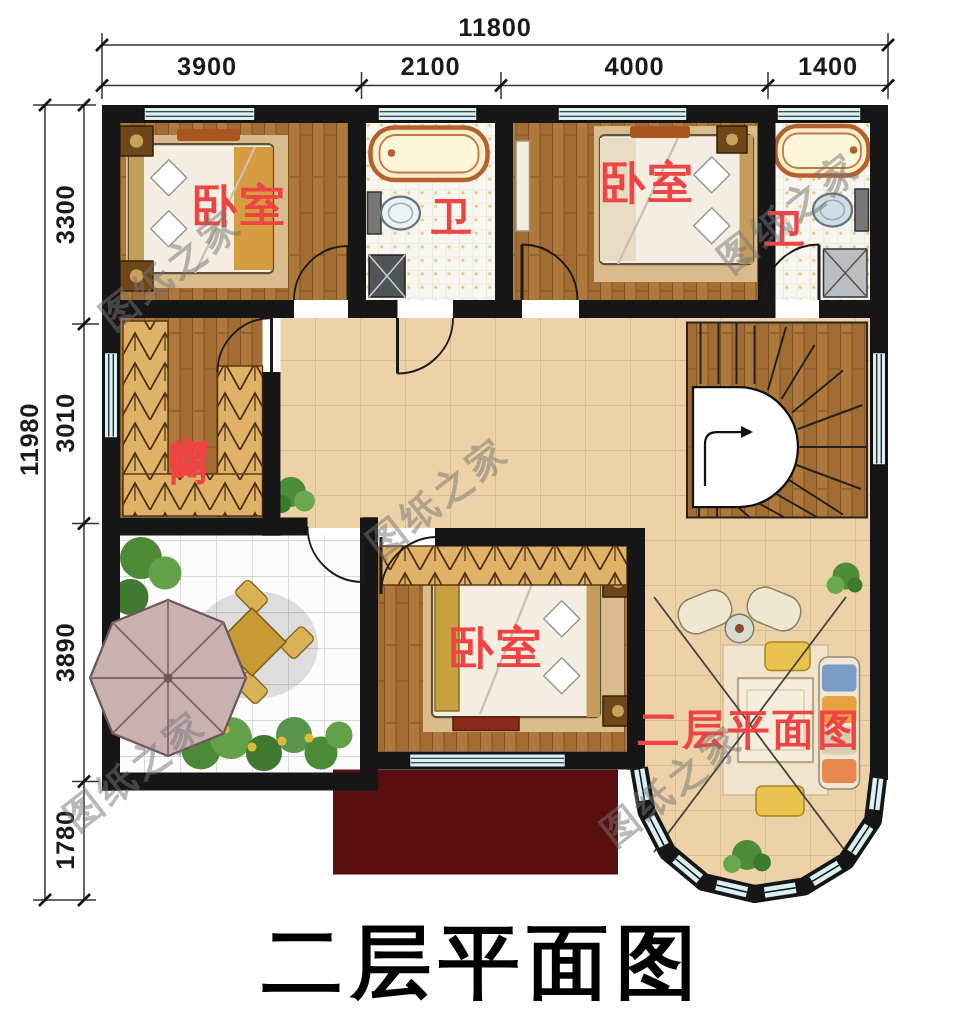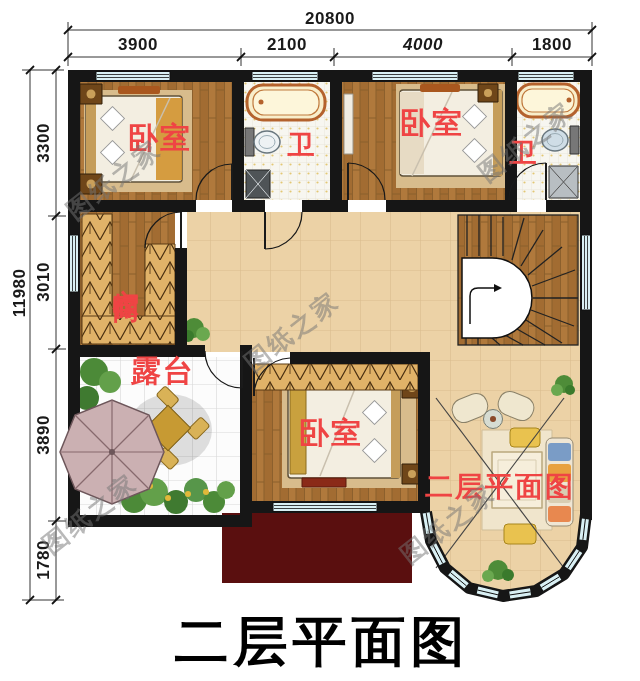--- a/index.html
+++ b/index.html
@@ -374,37 +374,36 @@
           <line x1="26" y1="604" x2="34" y2="596"></line>
       <line x1="52" y1="74" x2="60" y2="66"></line>
           <line x1="52" y1="220" x2="60" y2="212"></line>
       <line x1="52" y1="353" x2="60" y2="345"></line>
           <line x1="52" y1="525" x2="60" y2="517"></line>
           <line x1="52" y1="604" x2="60" y2="596"></line>
     </g>
   </g>
 </svg>
 
-  <div class="lbl dim" style="left:270px;top:10px;width:120px;">20800</div>
+  <div class="lbl dim" style="left:270px;top:10px;width:120px;">11800</div>
   <div class="lbl dim" style="left:98px;top:36px;width:80px;">3900</div>
   <div class="lbl dim" style="left:247px;top:36px;width:80px;">2100</div>
-  <div class="lbl dim" style="left:383px;top:36px;width:80px;font-style:italic;">4000</div>
-  <div class="lbl dim" style="left:512px;top:36px;width:80px;">1800</div>
+  <div class="lbl dim" style="left:383px;top:36px;width:80px;">4000</div>
+  <div class="lbl dim" style="left:512px;top:36px;width:80px;">1400</div>
   <div class="lbl dim rot" style="left:-25px;top:284px;width:90px;">11980</div>
   <div class="lbl dim rot" style="left:4px;top:134px;width:80px;">3300</div>
   <div class="lbl dim rot" style="left:4px;top:273px;width:80px;">3010</div>
   <div class="lbl dim rot" style="left:4px;top:426px;width:80px;">3890</div>
   <div class="lbl dim rot" style="left:4px;top:551px;width:80px;">1780</div>
 
   <div class="lbl room" style="left:110px;top:122px;width:100px;">卧室</div>
   <div class="lbl room small-room" style="left:277px;top:131px;width:50px;">卫</div>
   <div class="lbl room" style="left:382px;top:107px;width:100px;">卧室</div>
   <div class="lbl room small-room" style="left:499px;top:139px;width:50px;">卫</div>
   <div class="lbl room vert" style="left:112px;top:224px;width:30px;height:100px;">衣帽间</div>
-  <div class="lbl room" style="left:113px;top:355px;width:100px;">露台</div>
   <div class="lbl room" style="left:281px;top:417px;width:100px;">卧室</div>
   <div class="lbl room" style="left:425px;top:472px;width:150px;font-size:28px;">二层平面图</div>
 
   <div class="wm" style="left:58px;top:163px;">图纸之家</div>
   <div class="wm" style="left:470px;top:125px;">图纸之家</div>
   <div class="wm" style="left:236px;top:315px;">图纸之家</div>
   <div class="wm" style="left:34px;top:497px;">图纸之家</div>
   <div class="wm" style="left:392px;top:507px;">图纸之家</div>
 
   <div class="title" style="left:132px;top:606px;width:380px;">二层平面图</div>

